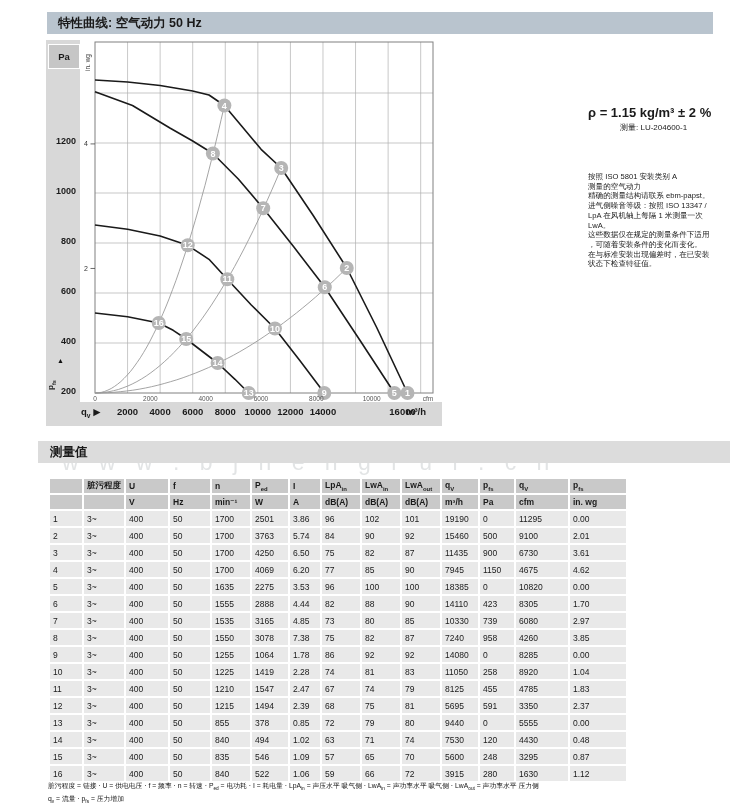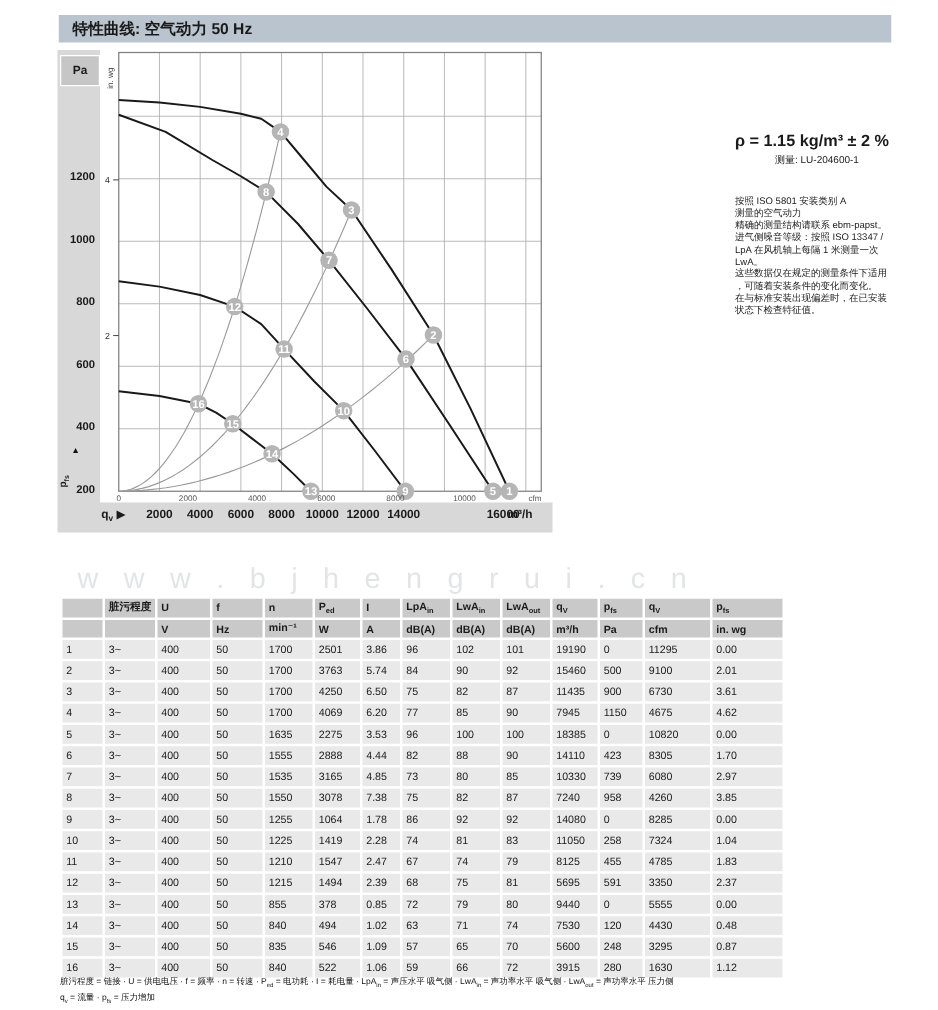--- a/index.html
+++ b/index.html
@@ -18,21 +18,21 @@
   .qvprefix{font-weight:bold;font-size:9.5px;top:406px;left:81px;}
   .pfs-arrow{left:57px;top:357px;font-size:7px;color:#111;}
   .pfs-label{left:49px;top:371px;width:16px;height:22px;transform:rotate(-90deg);
              font-weight:bold;font-size:8px;}
   .wm1{left:58px;top:383px;width:560px;font-size:56px;font-weight:bold;letter-spacing:22px;
        color:rgba(185,190,194,0.30);white-space:nowrap;pointer-events:none;}
   .wm2{left:62px;top:449px;width:600px;font-size:23px;letter-spacing:7px;
        color:rgba(185,190,194,0.42);white-space:nowrap;pointer-events:none;}
   .density{left:588px;top:105px;font-weight:bold;font-size:13px;text-align:center;}
   .meas{left:588px;top:122px;font-size:8px;margin-left:32px;}
-  .notes{left:588px;top:156px;width:158px;font-size:7.6px;line-height:9.7px;}
+  .notes{left:588px;top:172px;width:158px;font-size:7.6px;line-height:9.7px;}
   .secbar{left:38px;top:441px;width:692px;height:22px;background:#dcdcdc;
           font-weight:bold;font-size:12.5px;line-height:22px;padding-left:12px;box-sizing:border-box;}
   table.meastbl{position:absolute;left:48px;top:477px;border-collapse:separate;border-spacing:2px;
                 font-size:8.5px;table-layout:fixed;}
   table.meastbl th{background:#c9c9c9;font-weight:bold;text-align:left;padding:1px 3px;height:12px;
                    white-space:nowrap;overflow:hidden;}
   table.meastbl td{background:#e9e9e9;text-align:left;padding:0 3px;height:15px;white-space:nowrap;overflow:hidden;}
   .legend{left:48px;top:781px;width:660px;font-size:6.8px;line-height:9.6px;color:#111;}
   sub{font-size:70%;}
   svg text{font-family:"Liberation Sans","DejaVu Sans",sans-serif;}
@@ -154,20 +154,21 @@
       <div>精确的测量结构请联系 ebm-papst。</div>
       <div>进气侧噪音等级：按照 ISO 13347 /</div>
       <div>LpA 在风机轴上每隔 1 米测量一次</div>
       <div>LwA。</div>
       <div>这些数据仅在规定的测量条件下适用</div>
       <div>，可随着安装条件的变化而变化。</div>
       <div>在与标准安装出现偏差时，在已安装</div>
       <div>状态下检查特征值。</div>
     </div>
 
+  <div class="abs secbar">测量值</div>
 
   <table class="meastbl">
     <colgroup id="cols">
         <col style="width: 32px;">
         <col style="width: 36px;">
         <col style="width: 42px;">
         <col style="width: 40px;">
         <col style="width: 38px;">
         <col style="width: 36px;">
         <col style="width: 30px;">
@@ -364,21 +365,21 @@
           <td>400</td>
           <td>50</td>
           <td>1225</td>
           <td>1419</td>
           <td>2.28</td>
           <td>74</td>
           <td>81</td>
           <td>83</td>
           <td>11050</td>
           <td>258</td>
-          <td>7324</td>
+          <td>8920</td>
           <td>1.04</td>
         </tr>
         <tr>
           <td>11</td>
           <td>3~</td>
           <td>400</td>
           <td>50</td>
           <td>1210</td>
           <td>1547</td>
           <td>2.47</td>

